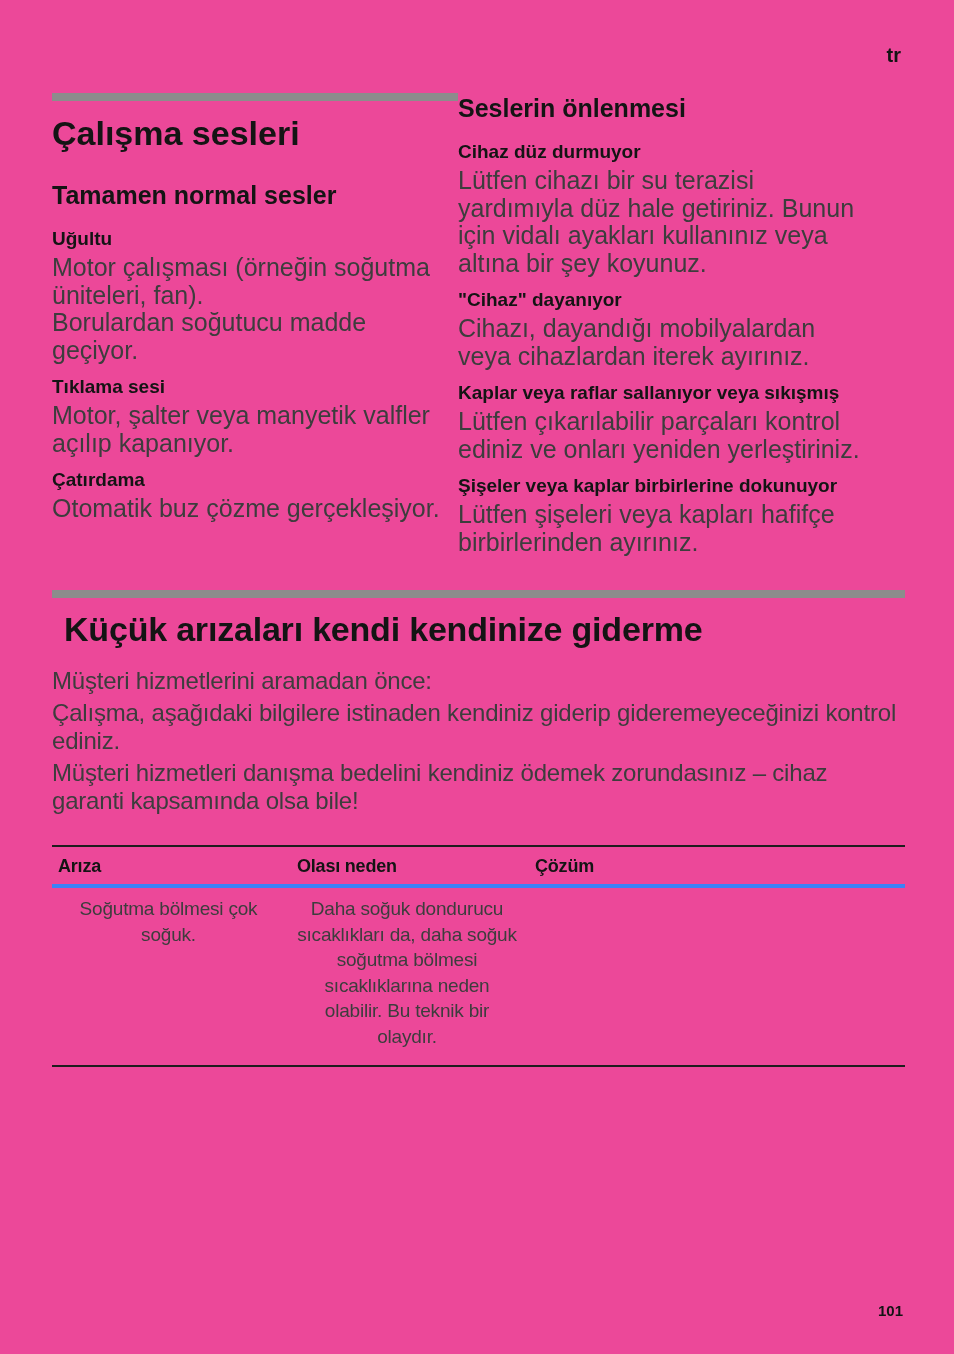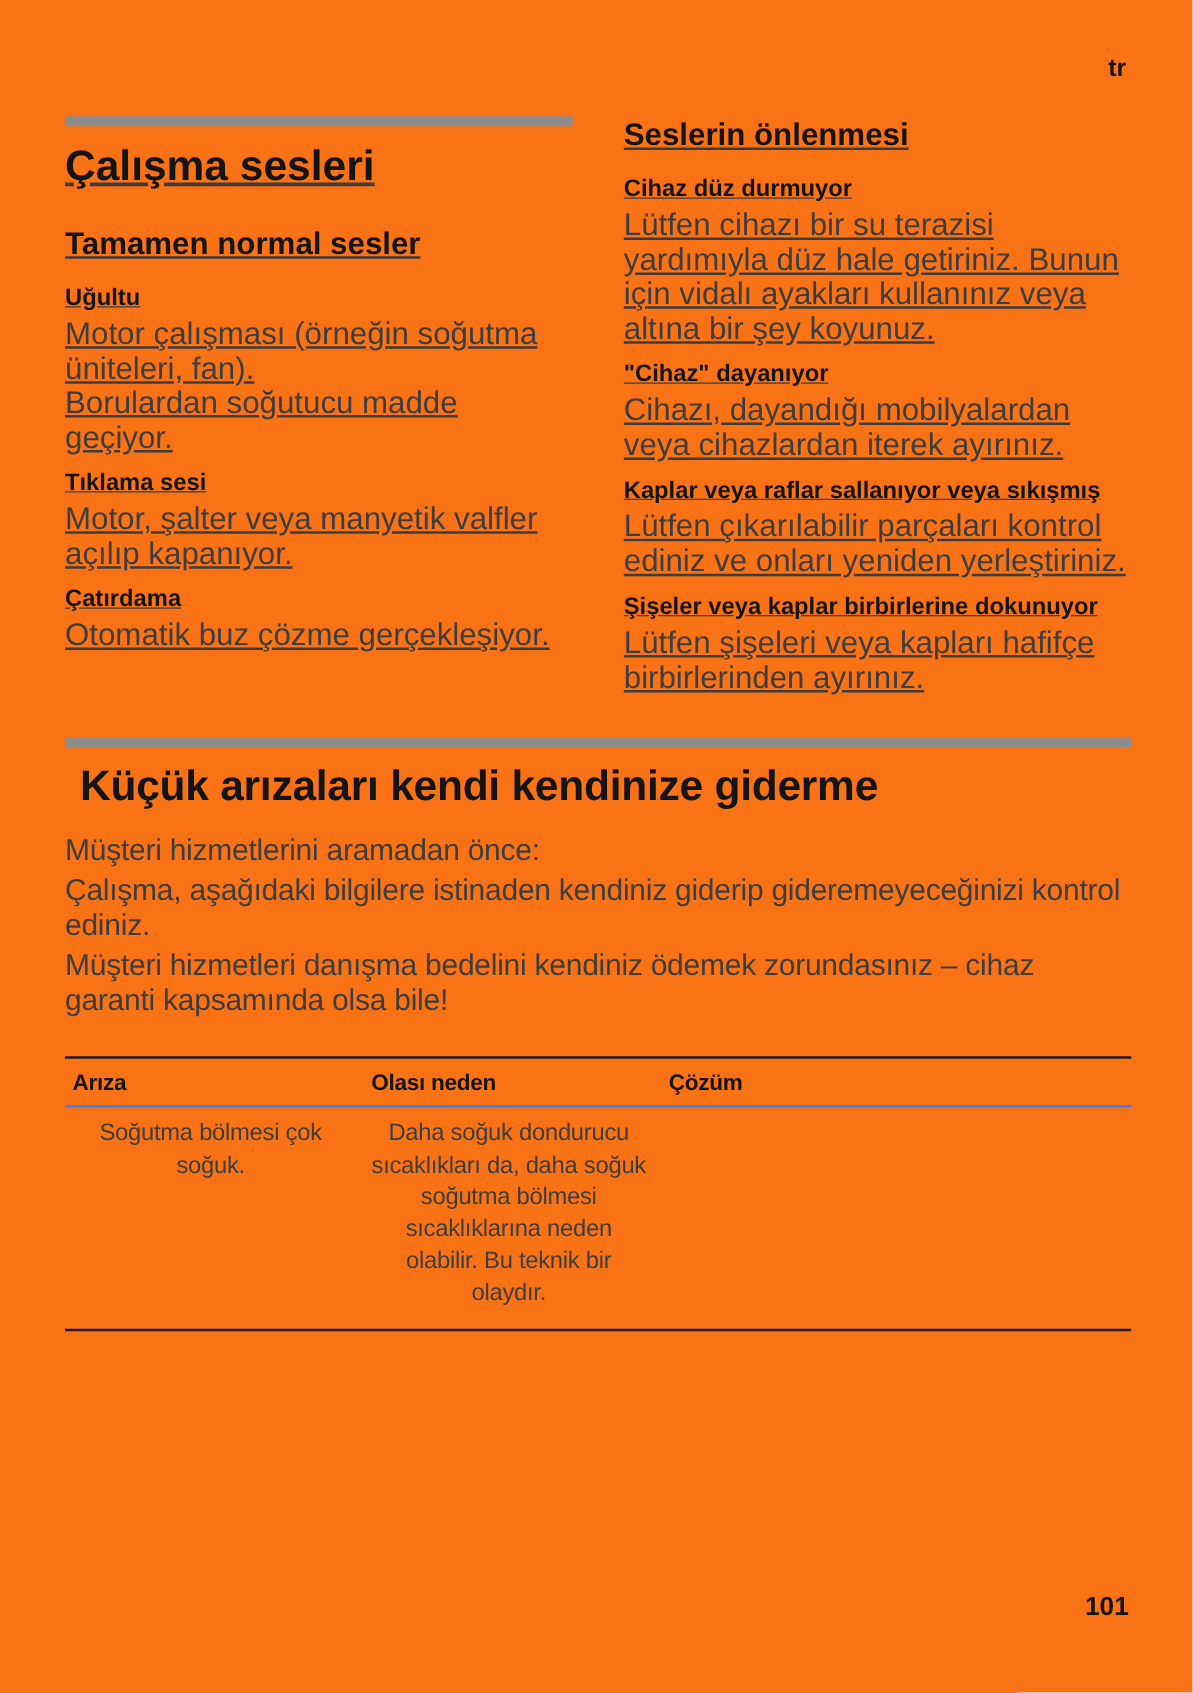--- a/index.html
+++ b/index.html
@@ -4,56 +4,54 @@
 <style>
   html, body {
     margin: 0;
     padding: 0;
     background: #ffffff;
   }
   .page {
     position: relative;
     width: 954px;
     height: 1354px;
-    background: #f97316;
+    background: #ec4899;
     font-family: "Liberation Sans", sans-serif;
     color: #3d3d3d;
     overflow: hidden;
   }
   .lang-tag {
     position: absolute;
     top: 44px;
     right: 53px;
     font-size: 20px;
     font-weight: bold;
     color: #141414;
   }
   .page-number {
     position: absolute;
-    bottom: 56px;
+    bottom: 35px;
     right: 51px;
-    font-size: 21px;
+    font-size: 15px;
     font-weight: bold;
     color: #141414;
   }
   .content {
     position: absolute;
     top: 93px;
     left: 52px;
     width: 853px;
   }
   .rule-bar {
     height: 8px;
     background: #8c8c8c;
     width: 100%;
   }
   .columns {
     display: flex;
-    gap: 41px;
-    text-decoration: underline;
   }
   .col {
     width: 406px;
     flex: 0 0 406px;
   }
   h1 {
     font-size: 34px;
     line-height: 40px;
     font-weight: bold;
     color: #141414;
@@ -98,21 +96,21 @@
   }
   .trouble-table {
     margin-top: 30px;
     border-top: 2px solid #1d1d1d;
     border-bottom: 2px solid #1d1d1d;
   }
   .t-row {
     display: flex;
   }
   .t-head {
-    border-bottom: 2px solid #3b82f6;
+    border-bottom: 4px solid #3b82f6;
   }
   .t-head .t-cell {
     font-size: 18px;
     font-weight: bold;
     color: #141414;
     padding-top: 9px;
     padding-bottom: 7px;
   }
   .t-cell {
     box-sizing: border-box;

